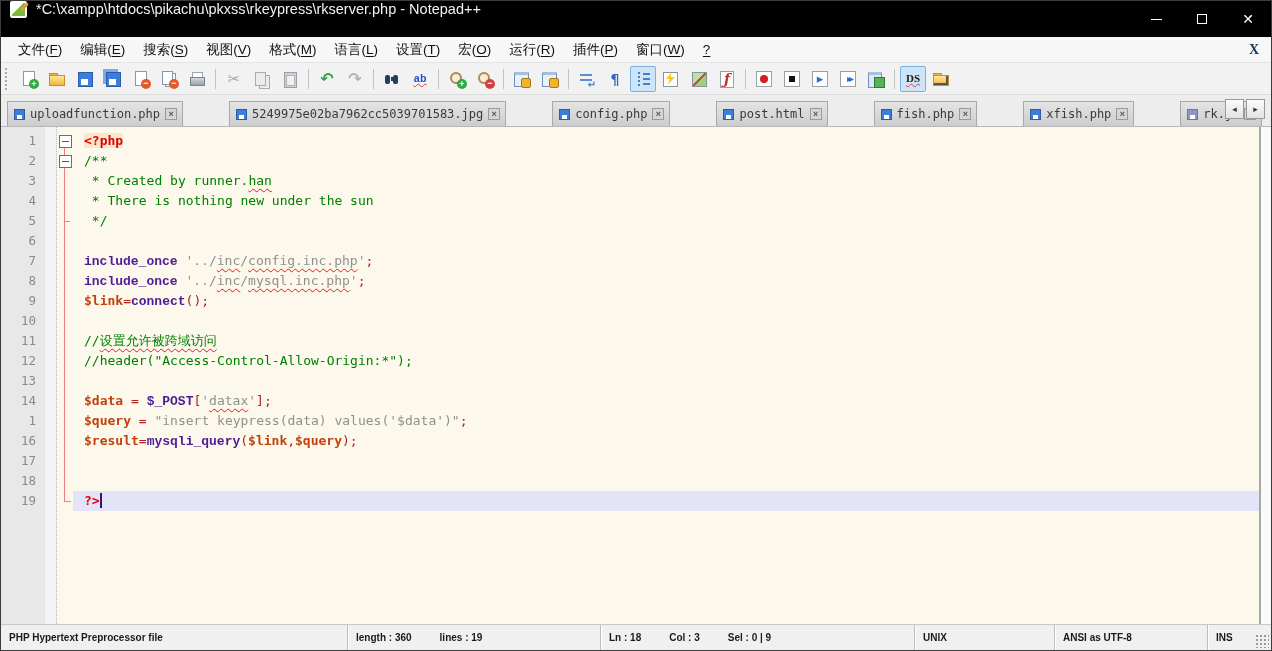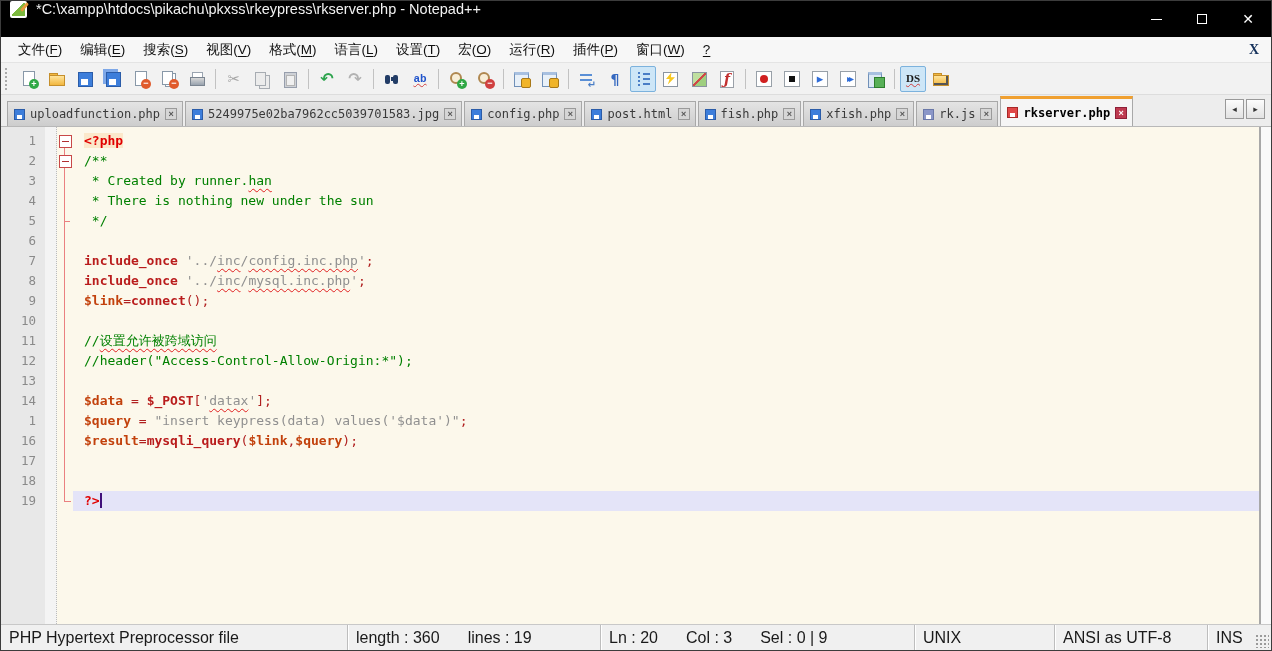--- a/index.html
+++ b/index.html
@@ -74,21 +74,21 @@
   .i.macro-record::after { content:''; position:absolute; left:5px; top:5px; width:8px; height:8px; background:#d02020; border-radius:50%; }
   .i.macro-stop::after { content:''; position:absolute; left:6px; top:6px; width:6px; height:6px; background:#111; }
   .i.macro-play::after { content:'\25B8'; position:absolute; inset:0; color:#2e6cd8; font:13px/17px "DejaVu Sans",sans-serif; text-align:center; }
   .i.macro-run-multiple::after { content:'\25B8\25B8'; position:absolute; inset:0; color:#2e6cd8; font:10px/17px "DejaVu Sans",sans-serif; letter-spacing:-3px; text-align:center; text-indent:2px; }
   .i.macro-save::before { content:''; position:absolute; left:1px; top:2px; width:12px; height:12px; background:#dce8f4; border:1px solid #7090b8; border-top:3px solid #a8c0e0; }
   .i.macro-save::after { content:''; position:absolute; right:0; bottom:0; width:9px; height:9px; background:#58b058; border:1px solid #2e7e2e; }
   .i.doc-switcher::before { content:'DS'; position:absolute; inset:0; color:#1a1a1a; font:bold 11px/17px "Liberation Serif",serif; text-align:center; text-decoration:underline wavy #d04040 1px; }
   .i.folder-as-workspace::before { content:''; position:absolute; left:1px; top:3px; width:7px; height:4px; background:#f2b73f; border:1px solid #c58f2c; border-bottom:none; }
   .i.folder-as-workspace::after { content:''; position:absolute; left:1px; top:5px; width:14px; height:9px; background:linear-gradient(#ffe49c,#f2b73f); border:1px solid #c58f2c; box-shadow:inset -2px -2px 0 #555; }
   
-  .tabbar { height:32px; background:#ededed; display:flex; align-items:flex-end; flex:0 0 auto; padding-left:6px; border-bottom:1px solid #b8b8b8; position:relative; }
+  .tabbar { height:32px; background:#ededed; display:flex; align-items:flex-end; flex:0 0 auto; padding-left:6px; border-bottom:1px solid #b8b8b8; position:relative;gap:44px; }
   .tab { display:flex; align-items:center; height:25px; background:linear-gradient(#e4e4e4,#cdcdcd); border:1px solid #a8a8a8; border-bottom:none; padding:0 5px 0 6px; margin-right:2px; cursor:default; max-width:300px; }
   .tab .tlabel { font:12px "DejaVu Sans Mono","Liberation Mono",monospace; color:#3a3a3a; margin:0 5px; white-space:nowrap; overflow:hidden; }
   .tab.tactive { height:30px; background:#f5f5f5; border-top:3px solid #f0a030; }
   .tab.tactive .tlabel { font-weight:bold; color:#000; }
   .ticon { width:11px; height:11px; position:relative; flex:0 0 auto; }
   .ticon::before { content:''; position:absolute; inset:0; background:#3d7edb; border:1px solid #2b5ca8; }
   .ticon::after { content:''; position:absolute; left:3px; top:6px; width:5px; height:4px; background:#fff; }
   .ticon.dim::before { background:#8a96c8; border-color:#6a78a8; }
   .ticon.red::before { background:#e04848; border-color:#a82828; }
   .tclose { width:12px; height:12px; background:#d6d6d6; border:1px solid #9a9a9a; color:#555; font:bold 9px/10px "Liberation Sans",sans-serif; text-align:center; flex:0 0 auto; }
@@ -108,28 +108,28 @@
   .fd.boxstart::after,.fd.box::after { content:''; position:absolute; left:2px; top:4px; width:11px; height:11px; border:1px solid #c84848; background:#fff linear-gradient(#b03030,#b03030) center/7px 1px no-repeat; }
   .fd.tick::after { content:''; position:absolute; left:8px; top:10px; width:5px; height:1px; background:#ea8080; }
   .fd.end::before { content:''; position:absolute; left:7px; top:0; height:10px; width:1px; background:#ea8080; }
   .fd.end::after { content:''; position:absolute; left:7px; top:10px; width:7px; height:1px; background:#ea8080; }
   .code-area { flex:1 1 auto; padding-top:4px; overflow:hidden; }
   .cline { height:20px; font:13px/20px "DejaVu Sans Mono","Liberation Mono",monospace; white-space:pre; padding-left:11px; color:#202020; }
   .cline.cur { background:#e4e4f8; }
   .tok.tag { color:#e00000; font-weight:bold; }
   .tok.hl { background:#fbe8cb; }
   .tok.com { color:#008000; }
-  .tok.kw { color:#b91c1c; font-weight:bold; }
+  .tok.kw { color:#4c1d95; font-weight:bold;font-family:Liberation Mono, monospace; }
   .tok.var { color:#c2410c; font-weight:bold; }
   .tok.str { color:#909090; }
   .tok.op { color:#b02020; }
   .tok.sq { text-decoration:underline wavy #e02020 1px; text-underline-offset:3px; }
   .caret { display:inline-block; width:2px; height:15px; background:#40107a; vertical-align:-3px; }
   
-  .statusbar { height:26px; background:#f0f0f0; border-top:1px solid #c8c8c8; display:flex; align-items:center; flex:0 0 auto; font-size:16px; color:#1a1a1a; }
+  .statusbar { height:26px; background:#f0f0f0; border-top:1px solid #c8c8c8; display:flex; align-items:center; flex:0 0 auto; font-size:10px; color:#1a1a1a;font-weight:bold; }
   .sb { display:flex; align-items:center; height:100%; padding:0 8px; white-space:nowrap; overflow:hidden; }
   .sb .gap { display:inline-block; width:28px; }
   .sb-div { width:1px; height:100%; background:#bdbdbd; box-shadow:1px 0 0 #fff; flex:0 0 auto; }
   .s1 { width:346px; } .s2 { width:252px; } .s3 { width:313px; } .s4 { width:139px; } .s5 { width:152px; } .s6 { flex:1; }
   .resize-grip { width:14px; height:14px; margin:auto 2px 2px auto; background:radial-gradient(circle at 2px 2px,#9a9a9a 1px,transparent 1.5px); background-size:4px 4px; align-self:flex-end; }
 </style>
 </head>
 <body>
 
 <div class="window">
@@ -392,21 +392,21 @@
   <div class="statusbar">
     <div class="sb s1">PHP Hypertext Preprocessor file</div>
     <div class="sb-div"></div>
     <div class="sb s2">
       <span>length : 360</span>
         <span class="gap"></span>
       <span>lines : 19</span>
     </div>
     <div class="sb-div"></div>
     <div class="sb s3">
-      <span>Ln : 20</span>
+      <span>Ln : 18</span>
         <span class="gap"></span>
       <span>Col : 3</span>
         <span class="gap"></span>
       <span>Sel : 0 | 9</span>
     </div>
     <div class="sb-div"></div>
     <div class="sb s4">UNIX</div>
     <div class="sb-div"></div>
     <div class="sb s5">ANSI as UTF-8</div>
     <div class="sb-div"></div>

